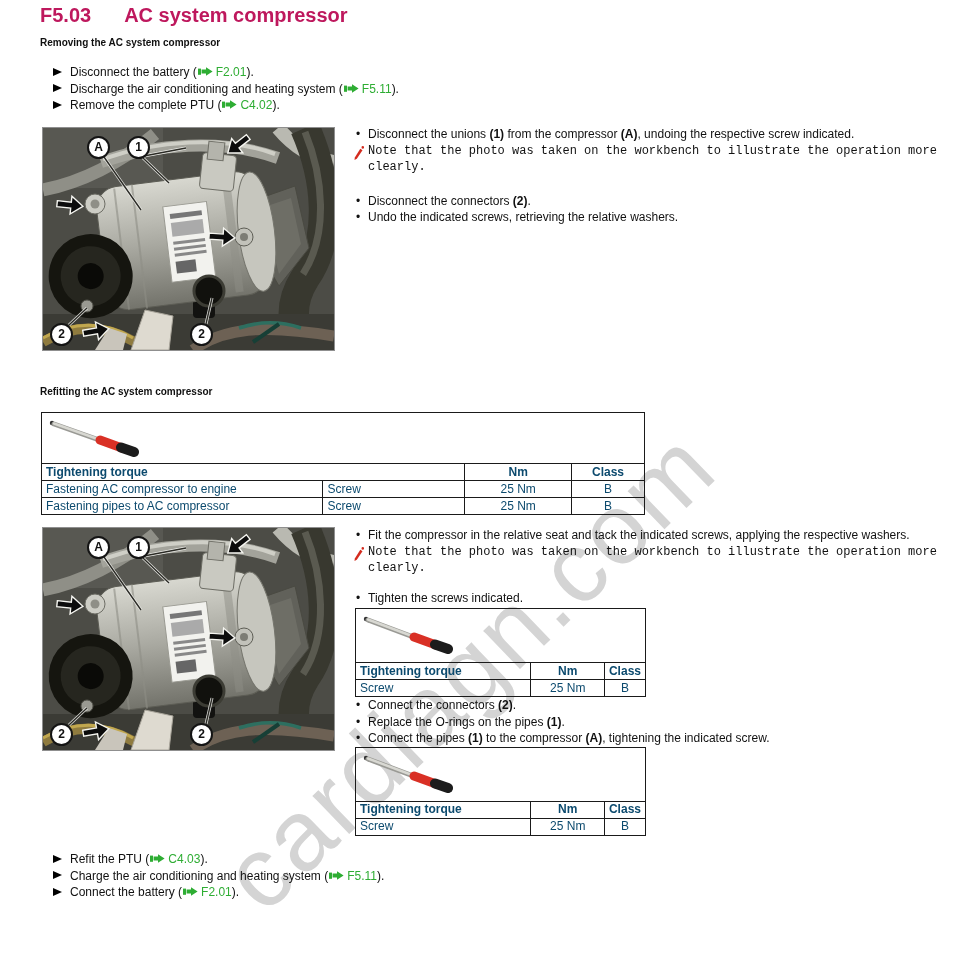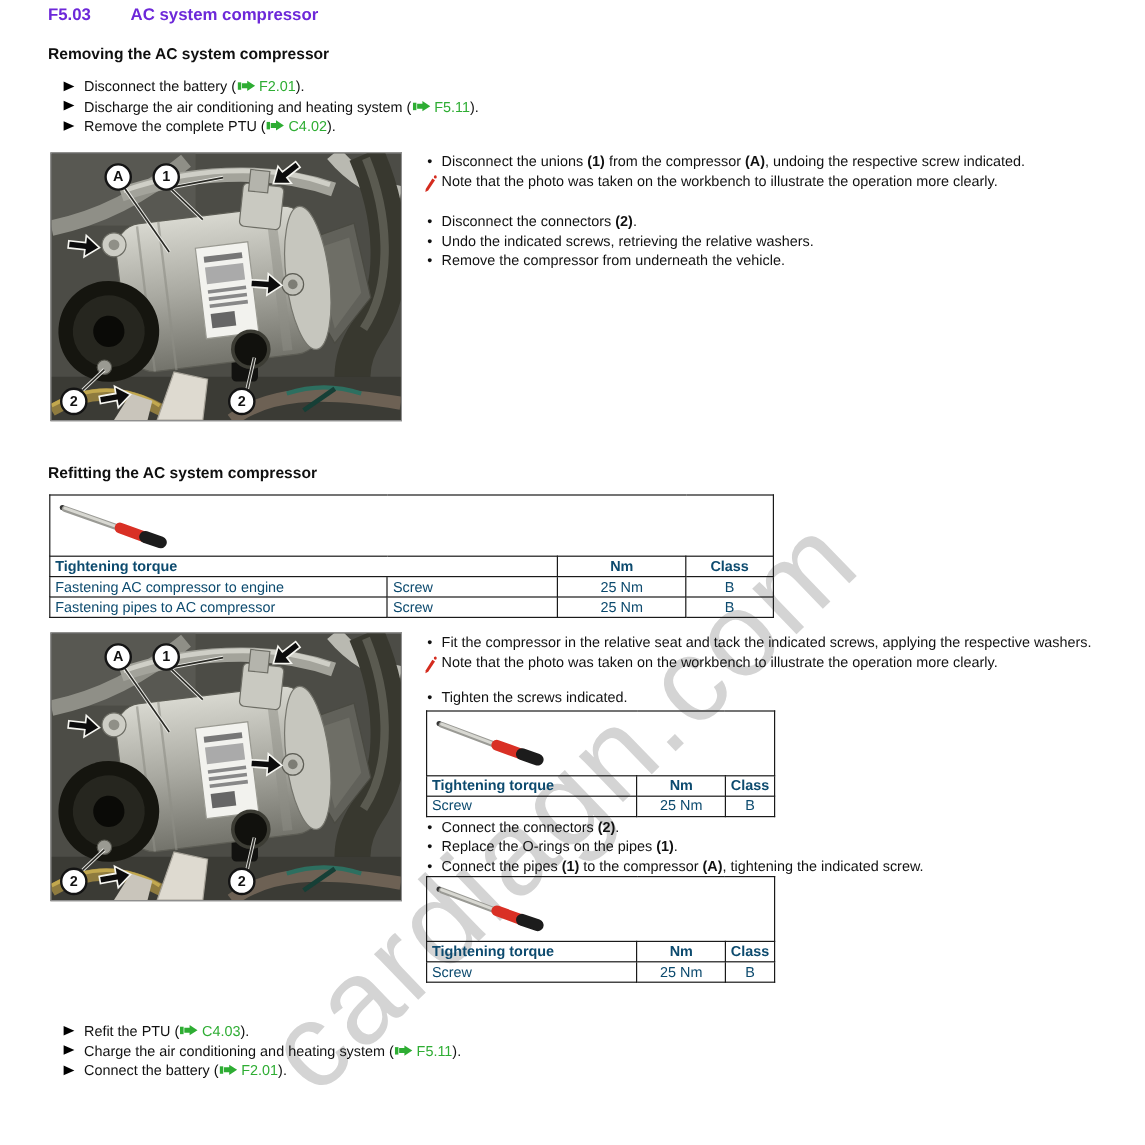--- a/index.html
+++ b/index.html
@@ -12,39 +12,39 @@
 
   
   .watermark{
     position:absolute;left:200px;top:850px;z-index:0;
     font-size:100px;letter-spacing:3px;color:#d4d4d4;white-space:nowrap;
     transform:rotate(-44deg);transform-origin:0 0;user-select:none;
   }
   .layer{position:relative;z-index:1;}
 
   
-  .title-row{left:40px;top:4px;font-size:14px;font-weight:bold;color:#6d28d9;}
+  .title-row{left:40px;top:4px;font-size:20px;font-weight:bold;color:#be185d;}
   .title-code{display:inline-block;margin-right:33px;}
-  .sec-heading{left:40px;font-size:13px;font-weight:bold;color:#101010;}
+  .sec-heading{left:40px;font-size:10px;font-weight:bold;color:#101010;}
 
   
   .steps{left:40px;line-height:16.5px;}
   .step{position:relative;padding-left:17px;white-space:nowrap;margin-left:13px;}
   .sarr{
     position:absolute;left:0;top:3.5px;width:0;height:0;display:block;
     border-left:9px solid #000;border-top:4.5px solid transparent;border-bottom:4.5px solid transparent;
   }
   .hand-icon{display:inline-block;vertical-align:-1px;margin:0 3px 0 1px;}
   .ref{color:#2ead33;}
 
   
   .rcol{left:355px;width:598px;line-height:16.5px;}
   .bullet{position:relative;padding-left:13px;}
   .bullet::before{content:"\2022";position:absolute;left:1px;top:0;}
-  .note{position:relative;padding-left:13px;}
+  .note{position:relative;padding-left:13px;font-family:Liberation Mono, monospace;}
   .pen{position:absolute;left:-3px;top:2px;}
   .mb-gap{margin-bottom:17px;}
   .mb-gap2{margin-bottom:13px;}
 
   
   .photo{position:absolute;width:291px;height:222px;background:#4c4c46;border:1px solid #8f8f8f;}
   .photo svg{display:block;}
   .co{
     position:absolute;width:19px;height:19px;border-radius:50%;background:#fff;border:2px solid #141414;
     font-weight:bold;font-size:12px;line-height:19px;text-align:center;color:#111;
@@ -180,21 +180,20 @@
     <div class="bullet"><span>Disconnect the unions </span><b>(1)</b><span> from the compressor </span><b>(A)</b><span>, undoing the respective screw indicated.</span></div>
     <div class="note mb-gap">
       <svg class="pen" width="12" height="16" viewBox="0 0 12 16">
           <path d="M2.5,15 L4.8,13.8 L10.5,5.2 L8.3,3.8 L2.8,12.5 Z" fill="#d42b1e"></path>
           <circle cx="10.8" cy="2.4" r="1.3" fill="#d42b1e"></circle>
         </svg>
       <span>Note that the photo was taken on the workbench to illustrate the operation more clearly.</span>
     </div>
     <div class="bullet"><span>Disconnect the connectors </span><b>(2)</b><span>.</span></div>
     <div class="bullet"><span>Undo the indicated screws, retrieving the relative washers.</span></div>
-    <div class="bullet"><span>Remove the compressor from underneath the vehicle.</span></div>
   </div>
 
   <div class="abs sec-heading" style="top:386px;">Refitting the AC system compressor</div>
 
   <table class="tq-main">
     <colgroup>
         <col style="width:282px">
         <col style="width:142px">
         <col style="width:107px">
         <col style="width:73px">

